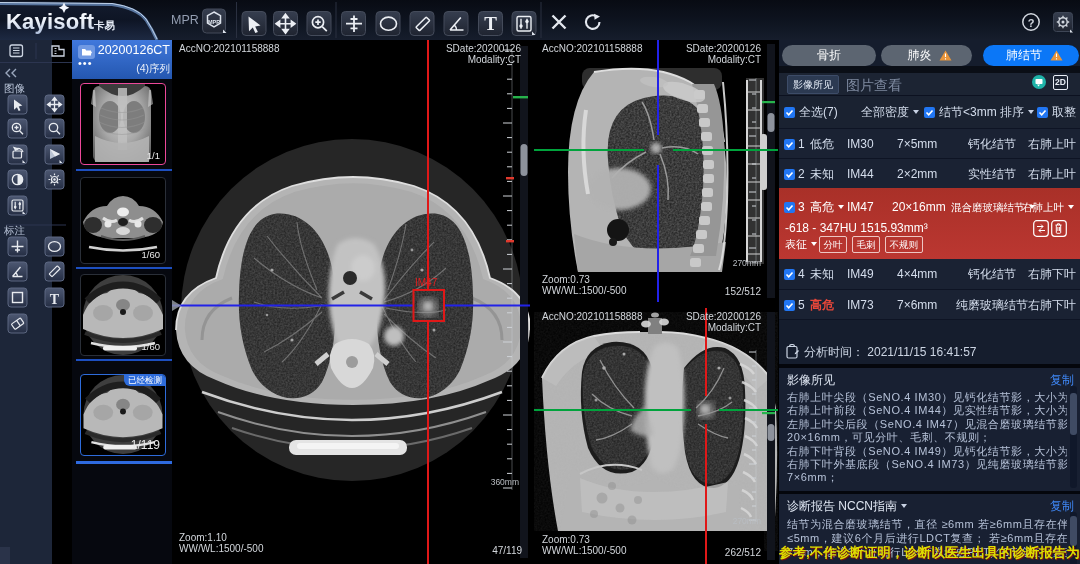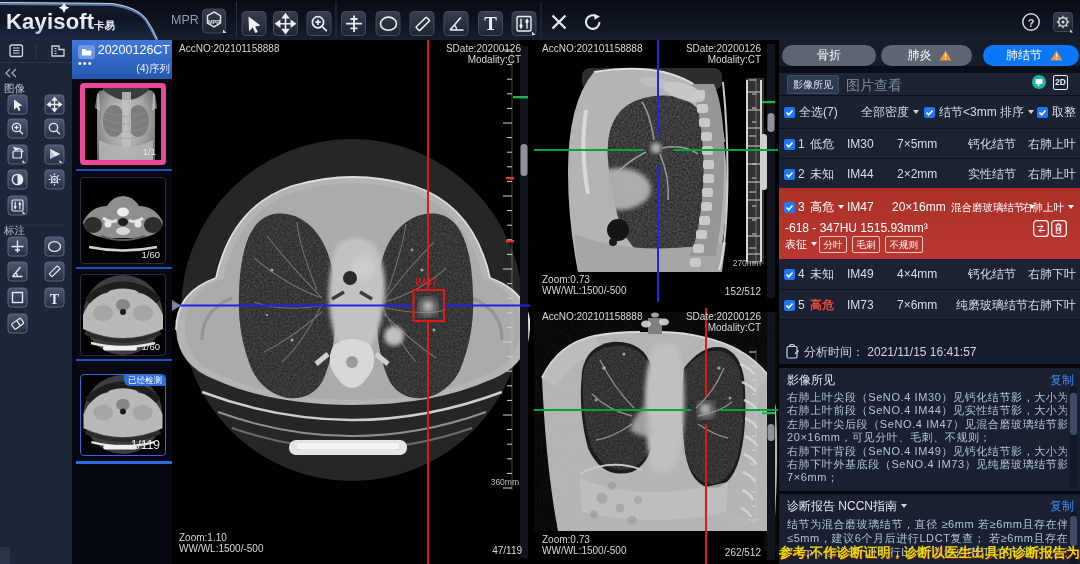--- a/index.html
+++ b/index.html
@@ -110,21 +110,21 @@
 <text x="21" y="26.5" text-anchor="middle" font-size="11" font-weight="bold" fill="#d2d7df">?</text>
 <rect x="43.5" y="12.5" width="19" height="19" rx="3" fill="url(#btn)" stroke="#3e4656"></rect>
 <g stroke="#d2d7df" stroke-width="1.4" fill="none">
 <circle cx="53" cy="22" r="4.2"></circle>
 <path d="M53,15.8 v2 M53,26.2 v2 M46.8,22 h2 M57.2,22 h2 M48.6,17.6 l1.4,1.4 M55.9,24.9 l1.5,1.5 M57.4,17.6 L56,19 M50.1,24.9 l-1.5,1.5"></path>
 </g>
 <circle cx="53" cy="22" r="1.5" fill="#d2d7df"></circle>
 <path d="M60,29.5 l3,3 h-3 Z" fill="#dde3ec"></path>
 </svg>
 
-<div class="abs" style="left:0;top:40px;width:72px;height:524px;background:#1d2639">
+<div class="abs" style="left:0;top:40px;width:52px;height:524px;background:#1d2639">
 <svg width="72" height="524" viewBox="0 0 72 524">
 <defs>
 <linearGradient id="sbtn" x1="0" y1="0" x2="0" y2="1">
 <stop offset="0" stop-color="#4d5872"></stop>
             <stop offset="1" stop-color="#252e44"></stop>
 </linearGradient>
 </defs>
 
 <g stroke="#cdd5e2" stroke-width="1.3" fill="none">
 <rect x="10" y="5" width="12.5" height="11.5" rx="2"></rect>
@@ -235,21 +235,21 @@
           </svg>
 </div>
 <div class="abs" style="right:2px;top:3px;color:#fff;font-size:12.5px">20200126CT</div>
 <div class="abs" style="left:6px;top:17px;color:#fff;font-size:11px;letter-spacing:1px">•••</div>
 <div class="abs" style="right:2px;top:22px;color:#e8eef8;font-size:10.5px">(4)序列</div>
 </div>
 </div>
 
 <div class="abs" style="left:72px;top:40px;width:100px;height:524px">
 
-<div class="abs" style="left:8px;top:43px;width:86px;height:82px;border:5px solid #ec4899;border-radius:4px;background:#000;overflow:hidden">
+<div class="abs" style="left:8px;top:43px;width:86px;height:82px;border:1px solid #ec4899;border-radius:4px;background:#000;overflow:hidden">
 <svg width="84" height="80" viewBox="0 0 84 80">
 <defs>
             <radialGradient id="xr" cx="0.5" cy="0.4" r="0.7">
               <stop offset="0" stop-color="#cfcfcf"></stop>
               <stop offset="0.5" stop-color="#a8a8a8"></stop>
               <stop offset="1" stop-color="#5f5f5f"></stop>
             </radialGradient>
           </defs>
 <rect x="12" y="2" width="58" height="76" rx="6" fill="url(#xr)"></rect>
 <path d="M18,2 q24,20 46,0 l0,-2 -46,0 Z" fill="#3c3c3c"></path>

